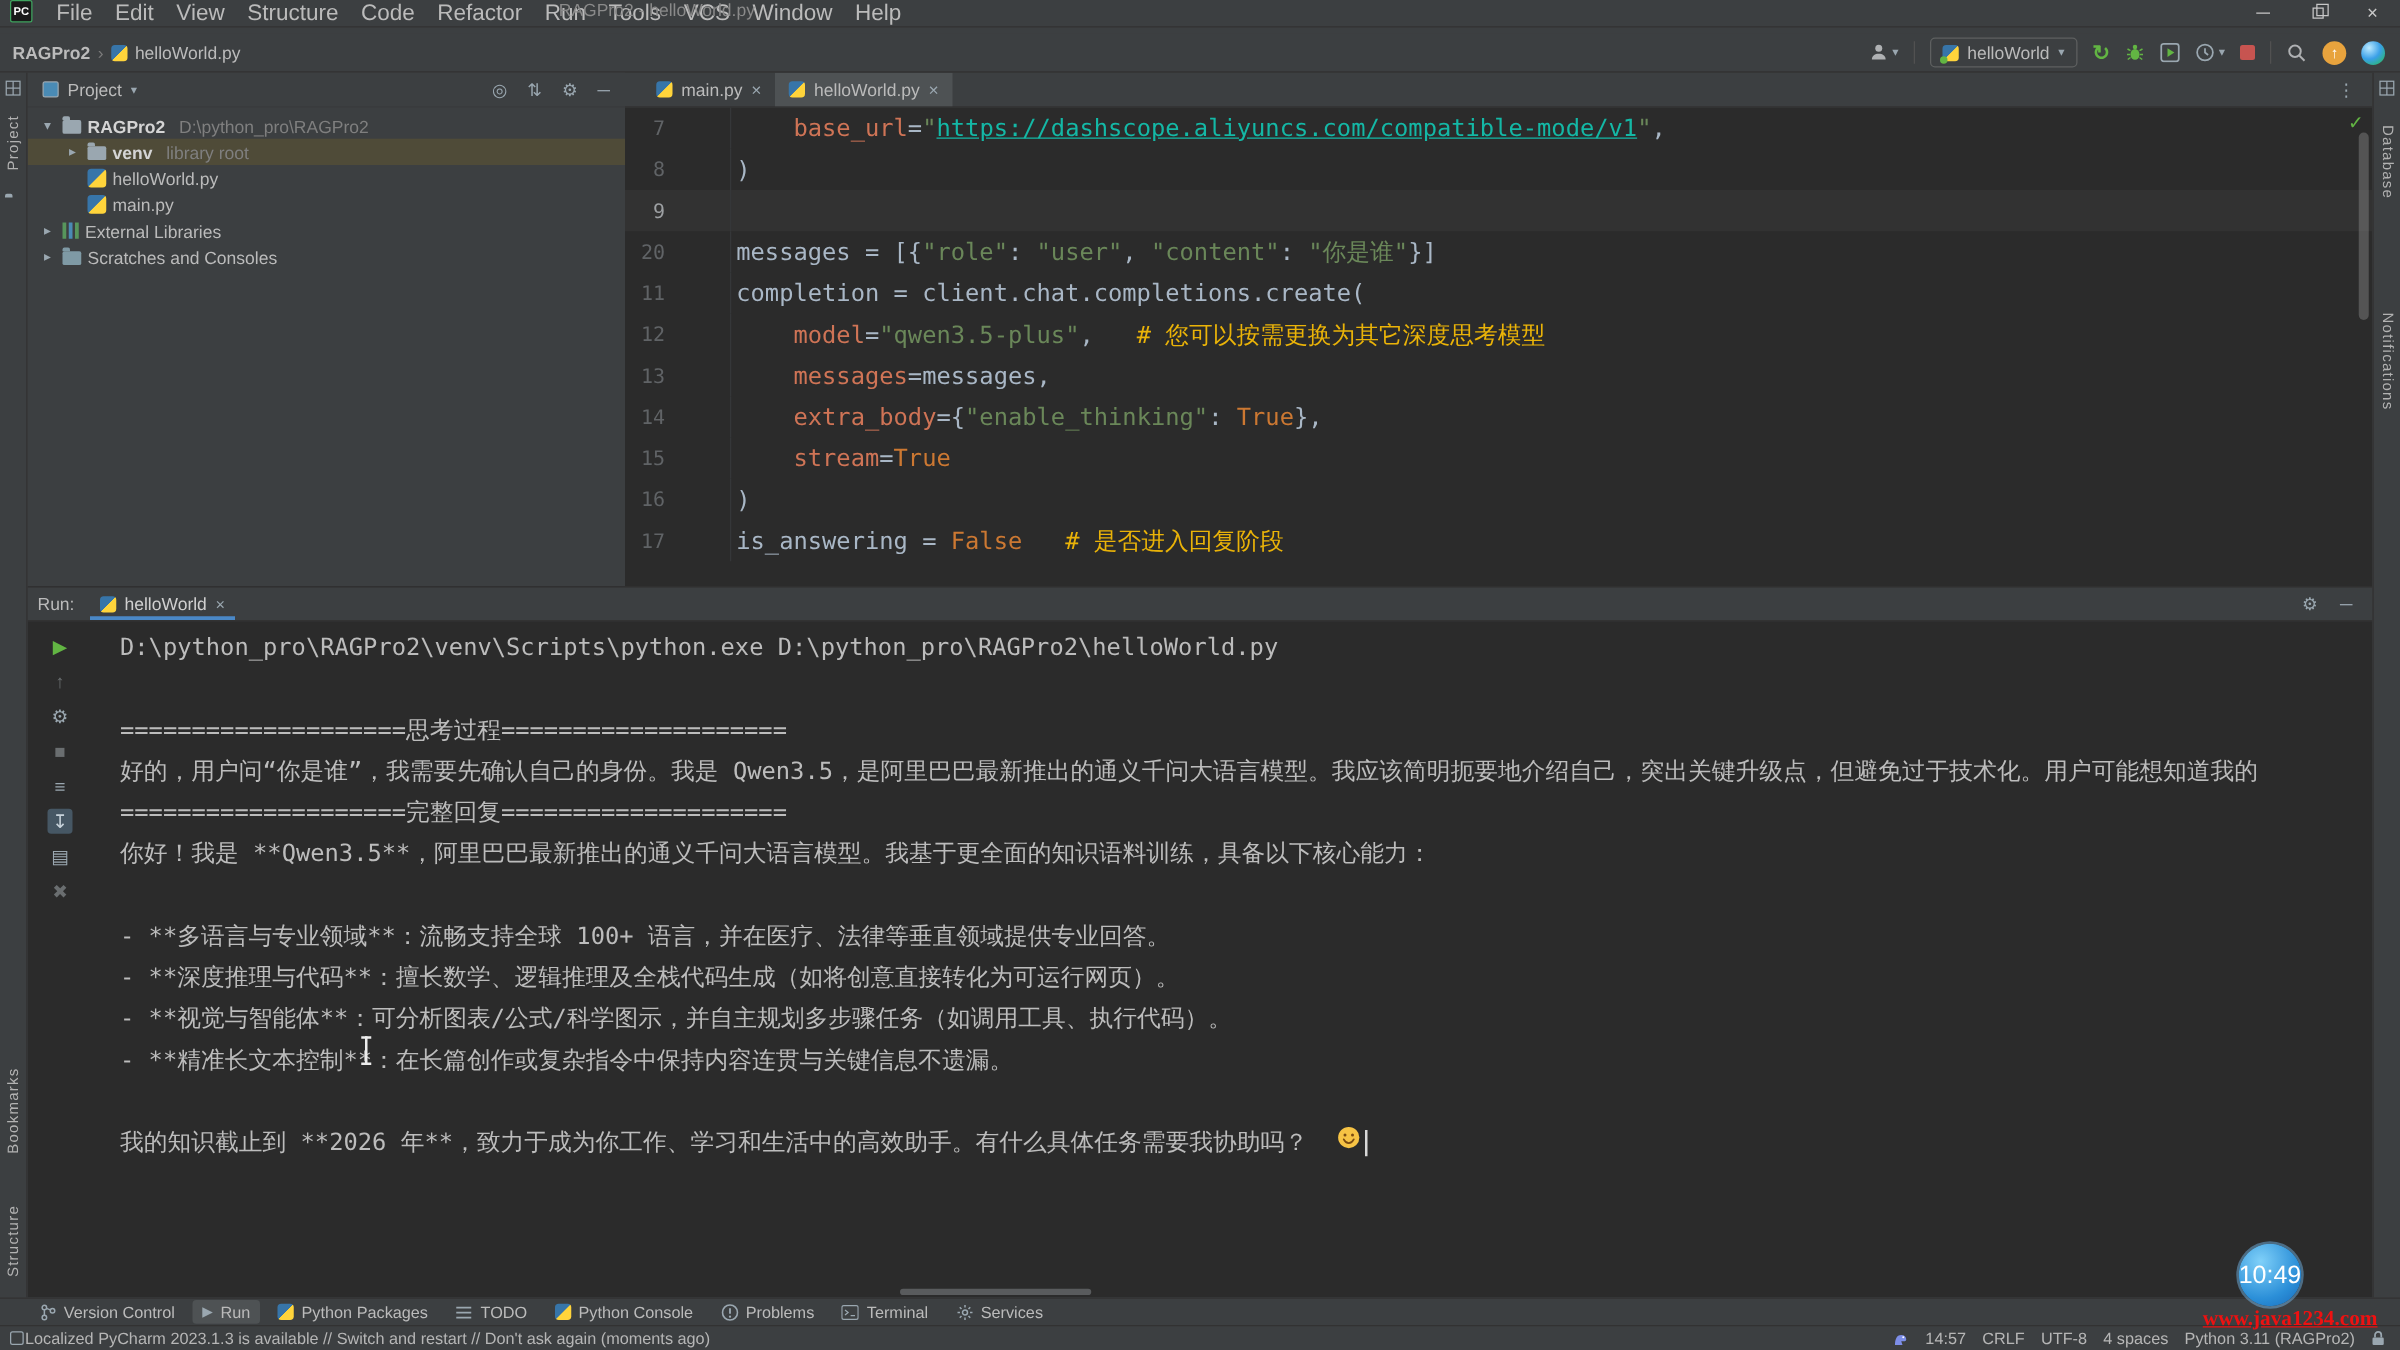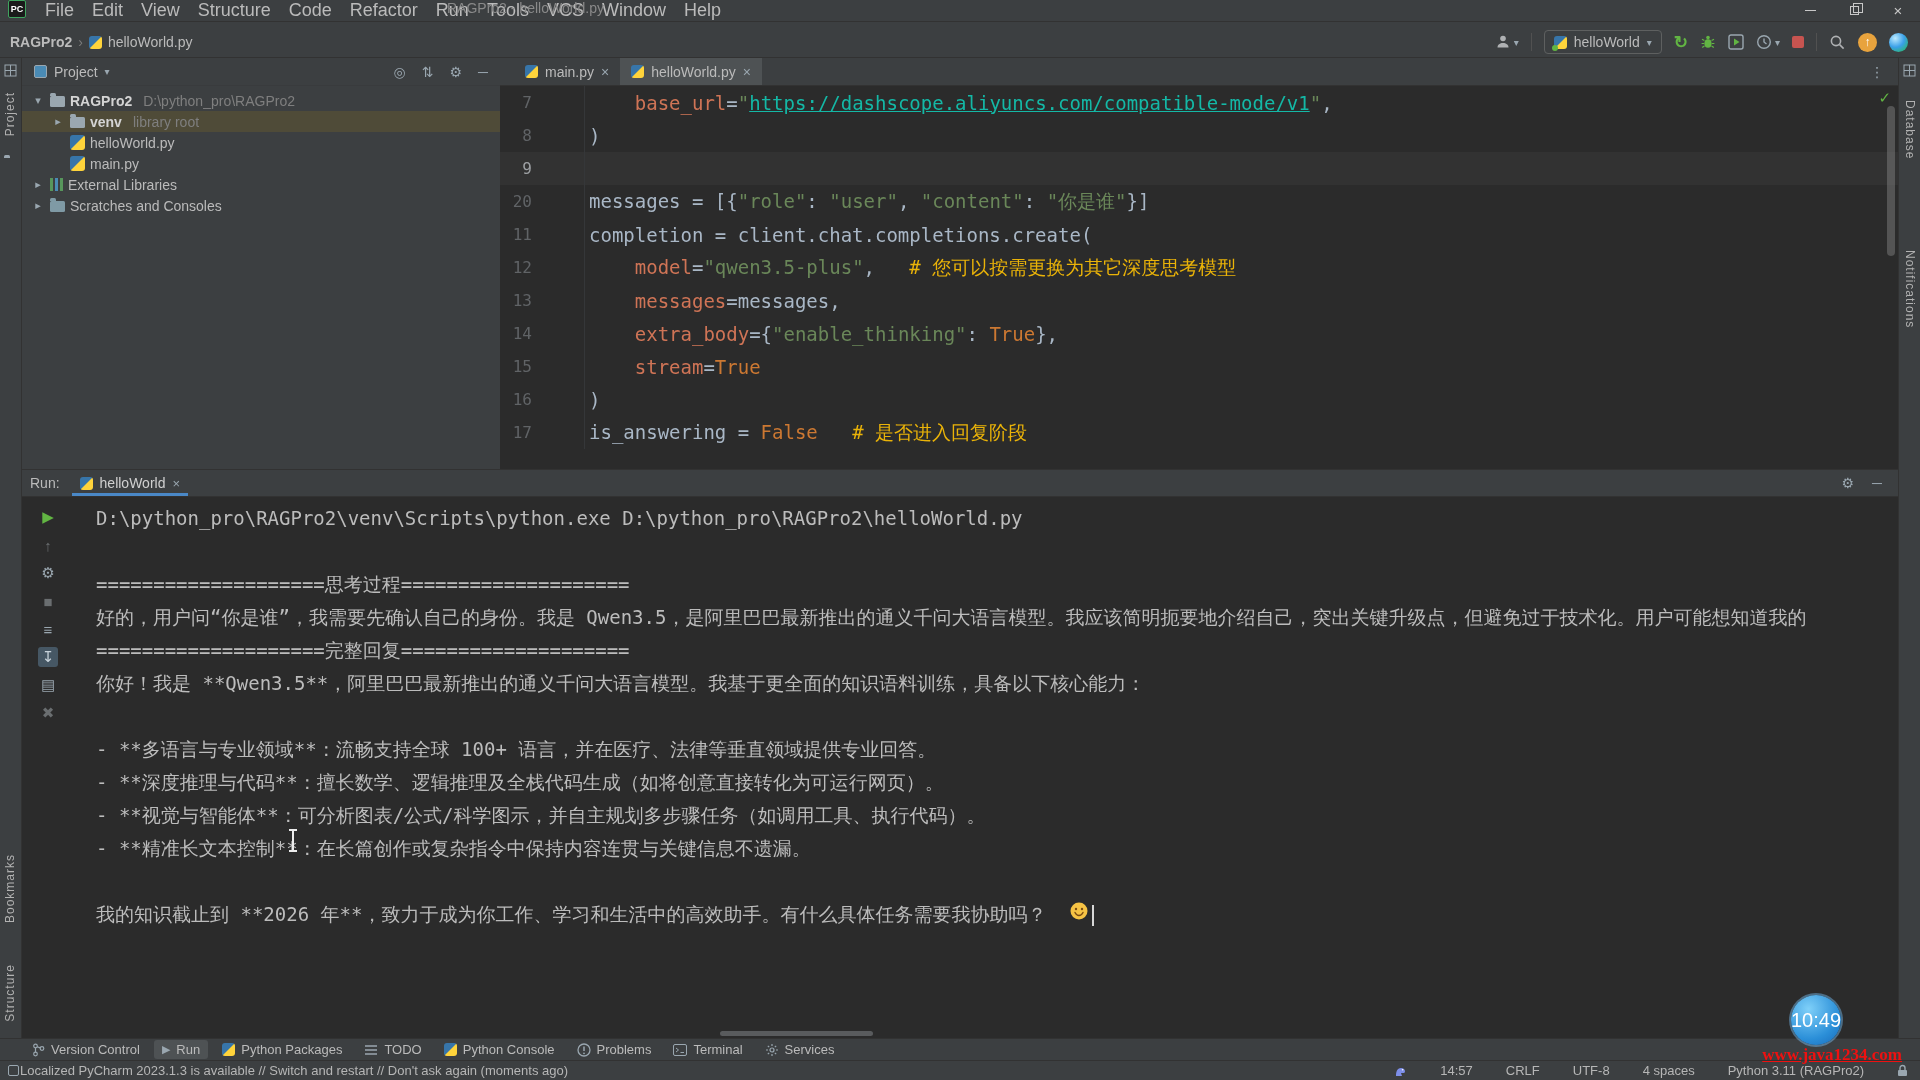--- a/index.html
+++ b/index.html
@@ -101,21 +101,21 @@
 
   
   .toolwindow-bar{position:absolute;left:0;right:0;bottom:20px;height:22px;background:#3c3f41;border-top:1px solid #323232;
                   display:flex;align-items:center;gap:6px;padding-left:24px;z-index:25}
   .tool-btn{display:flex;align-items:center;gap:6px;font-size:13px;color:#bbb;padding:2px 8px;border-radius:3px}
   .tool-btn.active{background:#4e5254}
   .statusbar{position:absolute;left:0;right:0;bottom:0;height:20px;background:#3c3f41;border-top:1px solid #323232;
              display:flex;align-items:center;font-size:13px;color:#b6b6b6;padding:0 8px;z-index:25}
   .status-left{display:flex;align-items:center;gap:1px}
   .status-winicon{width:11px;height:11px;border:1px solid #9aa7b0;border-radius:2px}
-  .status-right{margin-left:auto;display:flex;align-items:center;gap:33px;padding-right:4px}
+  .status-right{margin-left:auto;display:flex;align-items:center;gap:13px;padding-right:4px}
 
   
   .watermark{position:absolute;right:18px;bottom:15px;color:#ee1111;font:bold 17px "Liberation Serif",serif;
              text-decoration:underline;z-index:40}
   .clock-overlay{position:absolute;left:1791px;top:995px;width:50px;height:50px;border-radius:50%;color:#fff;
                  background:radial-gradient(circle at 35% 28%,#7fd0f9,#2b8fd8 62%,#1769b9);display:flex;align-items:center;
                  justify-content:center;font-size:20px;z-index:50;box-shadow:0 0 0 2px rgba(120,190,245,.45)}
   .ibeam{position:absolute;left:288px;top:829px;width:10px;height:23px;z-index:45;
          background:linear-gradient(#ececec,#ececec) center/2px 100% no-repeat,
                     linear-gradient(#ececec,#ececec) top center/8px 2px no-repeat,

